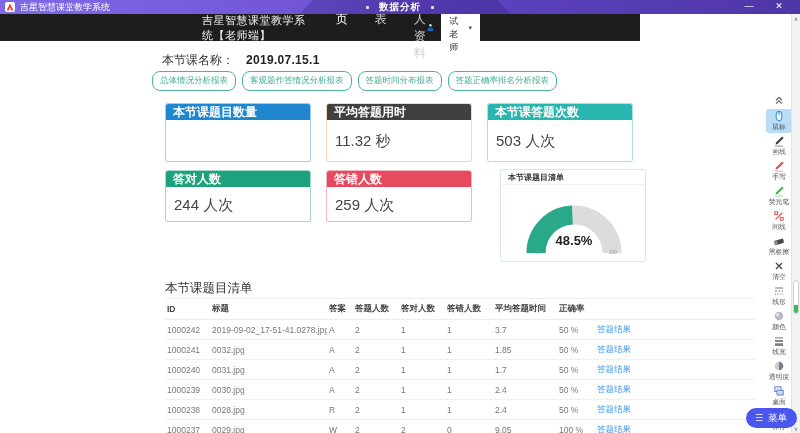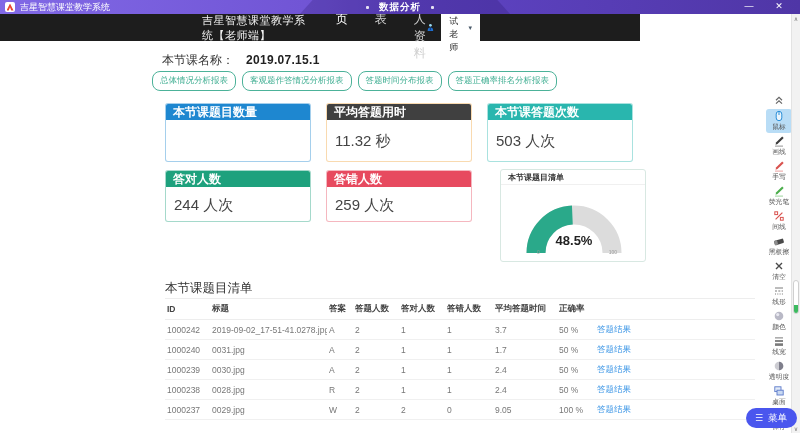--- a/index.html
+++ b/index.html
@@ -208,20 +208,31 @@
           <td>2019-09-02_17-51-41.0278.jpg</td>
           <td>A</td>
           <td>2</td>
           <td>1</td>
           <td>1</td>
           <td>3.7</td>
           <td>50 %</td>
           <td class="link">答题结果</td>
         </tr>
         <tr>
+          <td>1000241</td>
+          <td>0032.jpg</td>
+          <td>A</td>
+          <td>2</td>
+          <td>1</td>
+          <td>1</td>
+          <td>1.85</td>
+          <td>50 %</td>
+          <td class="link">答题结果</td>
+        </tr>
+        <tr>
           <td>1000240</td>
           <td>0031.jpg</td>
           <td>A</td>
           <td>2</td>
           <td>1</td>
           <td>1</td>
           <td>1.7</td>
           <td>50 %</td>
           <td class="link">答题结果</td>
         </tr>

